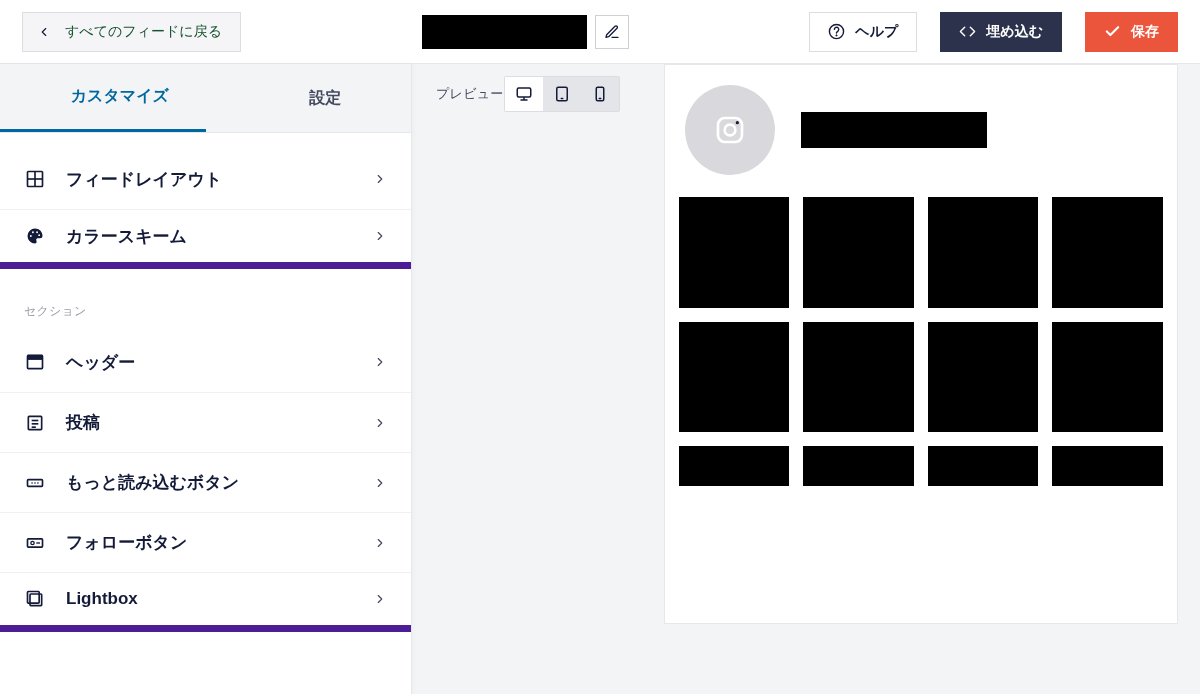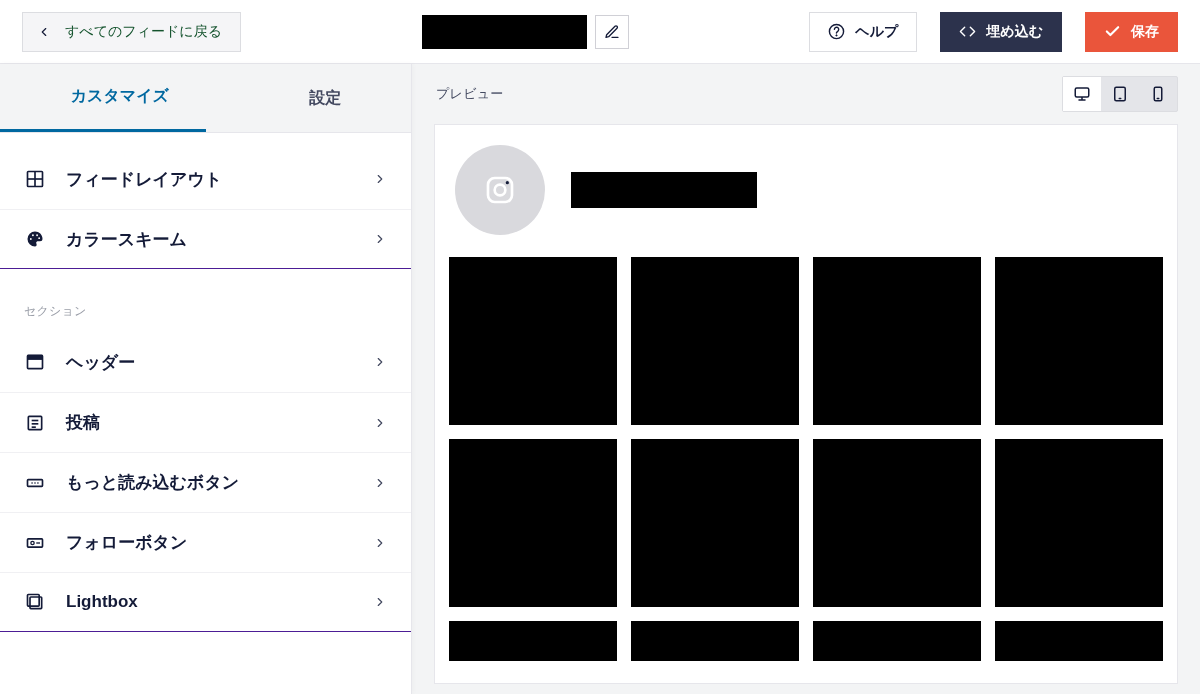--- a/index.html
+++ b/index.html
@@ -86,34 +86,34 @@
 
   .menu { padding-top: 16px; }
   .menu-item {
     height: 60px;
     display: flex; align-items: center; gap: 20px;
     padding: 0 24px;
     border-top: 1px solid #f0f0f3;
     cursor: pointer;
   }
   .menu .menu-item:first-child { border-top: none; }
-  .menu-item:last-child { border-bottom: 1px solid #4c1d95; }
+  .menu-item:last-child { border-bottom: 7px solid #4c1d95; }
   .menu-item .icon-slot { width: 22px; display: flex; justify-content: center; }
   .menu-item .icon-slot svg { width: 20px; height: 20px; stroke: #141b38; fill: none; }
   .menu-item .label { flex: 1; font-size: 17px; font-weight: 600; color: #141b38; }
   .menu-item .chev { width: 14px; height: 14px; stroke: #434960; }
 
   .section-label {
     padding: 34px 24px 12px;
     font-size: 12px; color: #9a9ea8; letter-spacing: .02em;
   }
 
   
   .preview-area {
-    display: flex; flex-direction: column;
+    display: flex; flex-direction: row;
     overflow: hidden;
   }
   .preview-bar {
     height: 60px; display: flex; align-items: center; justify-content: space-between;
     padding: 0 22px 0 24px;
   }
   .preview-title { font-size: 13px; color: #434960; letter-spacing: .02em; }
   .device-switch {
     display: inline-flex; background: #e4e5e9; border: 1px solid #dcdde1; border-radius: 2px;
   }

